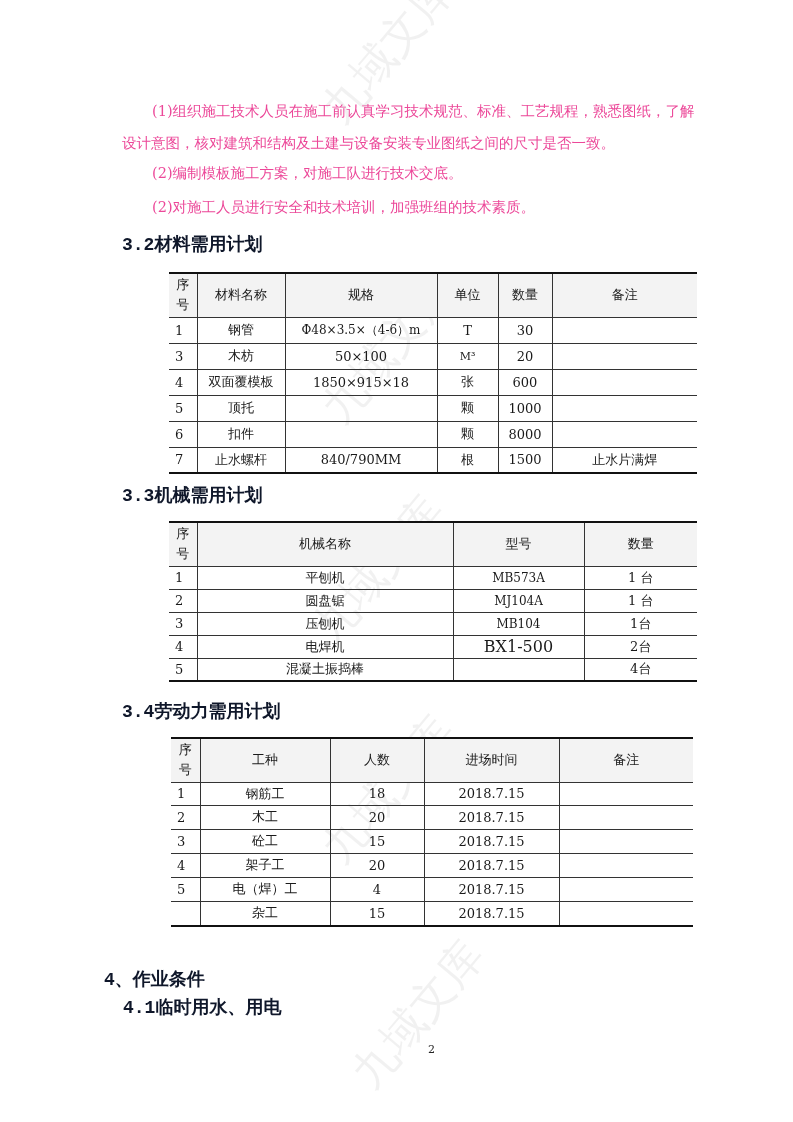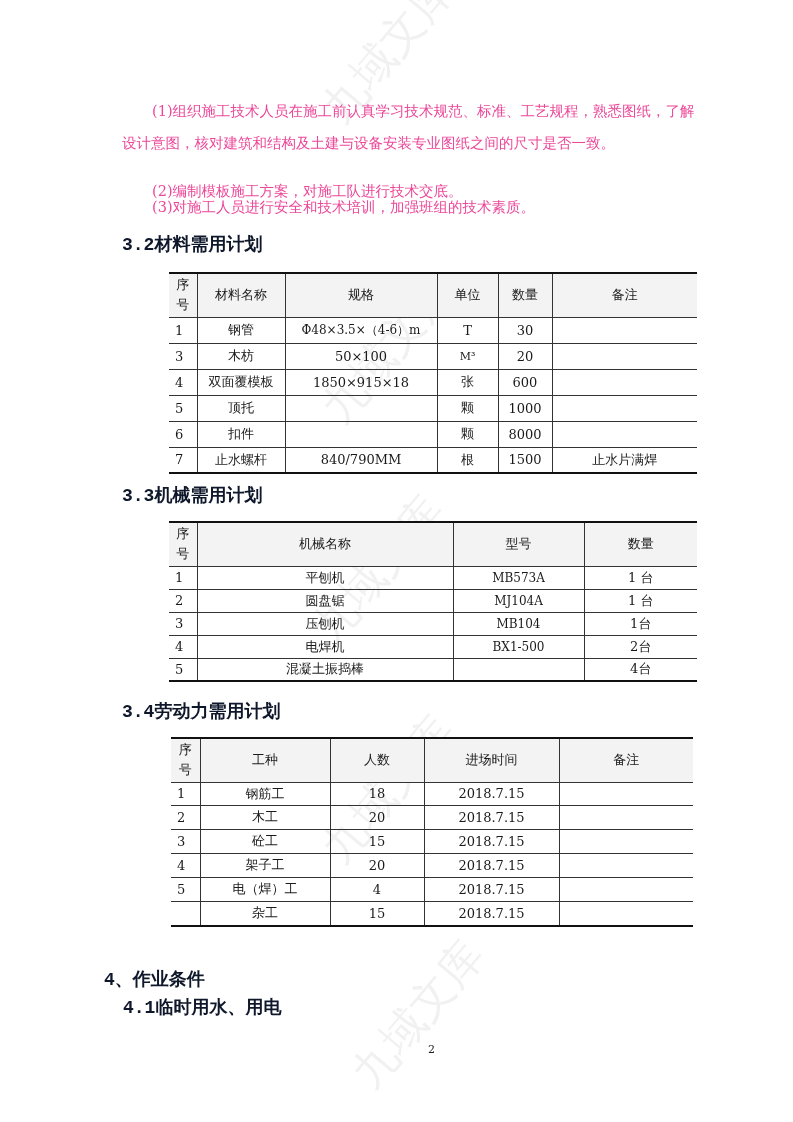--- a/index.html
+++ b/index.html
@@ -23,22 +23,22 @@
 <body>
 
 <div class="wm" style="left:300px; top:20px;">九域文库</div>
 <div class="wm" style="left:300px; top:320px;">九域文库</div>
 <div class="wm" style="left:290px; top:540px;">九域文库</div>
 <div class="wm" style="left:300px; top:760px;">九域文库</div>
 <div class="wm" style="left:330px; top:985px;">九域文库</div>
 
 <div class="para" style="left:152px; top:101px;">(1)组织施工技术人员在施工前认真学习技术规范、标准、工艺规程，熟悉图纸，了解</div>
 <div class="para" style="left:122px; top:133px;">设计意图，核对建筑和结构及土建与设备安装专业图纸之间的尺寸是否一致。</div>
-<div class="para" style="left:152px; top:181px;">(2)编制模板施工方案，对施工队进行技术交底。</div>
-<div class="para" style="left:152px; top:197px;">(3)对施工人员进行安全和技术培训，加强班组的技术素质。</div>
+<div class="para" style="left:152px; top:163px;">(2)编制模板施工方案，对施工队进行技术交底。</div>
+<div class="para" style="left:152px; top:197px;">(2)对施工人员进行安全和技术培训，加强班组的技术素质。</div>
 
 <div class="h2" style="left:122px; top:232px;">3.2材料需用计划</div>
 <table class="grid" style="left:169px; top:272px; width:528px;">
   <colgroup>
       <col style="width:28px">
       <col style="width:88px">
       <col style="width:152px">
       <col style="width:61px">
       <col style="width:54px">
       <col style="width:145px">
@@ -136,21 +136,21 @@
     </tr>
     <tr style="height:23px;">
       <td class="seq">3</td>
       <td>压刨机</td>
       <td style="font-size:12px;">MB104</td>
       <td>1台</td>
     </tr>
     <tr style="height:23px;">
       <td class="seq">4</td>
       <td>电焊机</td>
-      <td style="font-size:12px;">BX1-500</td>
+      <td style="font-size:16px;">BX1-500</td>
       <td>2台</td>
     </tr>
     <tr style="height:23px;">
       <td class="seq">5</td>
       <td>混凝土振捣棒</td>
       <td style="font-size:12px;"></td>
       <td>4台</td>
     </tr>
   </tbody>
 </table>

